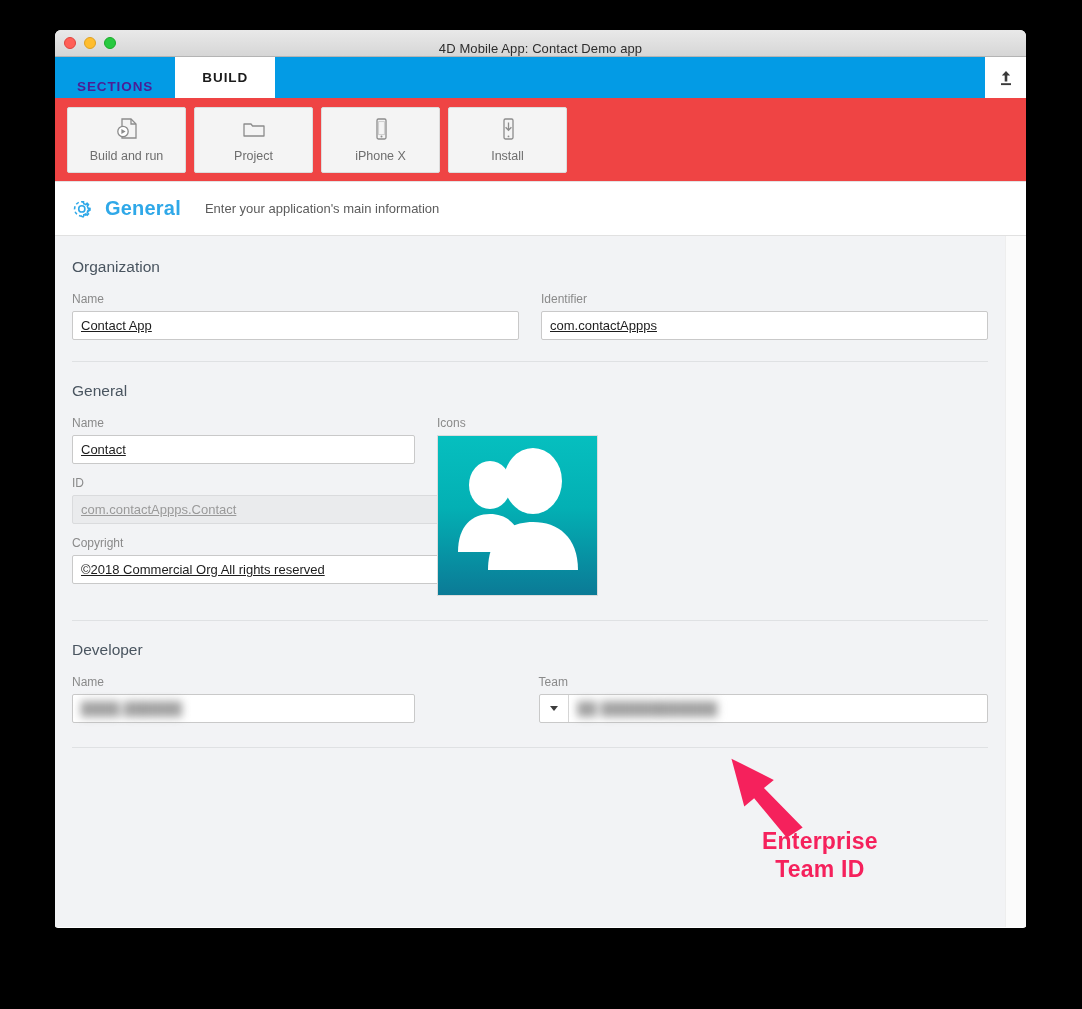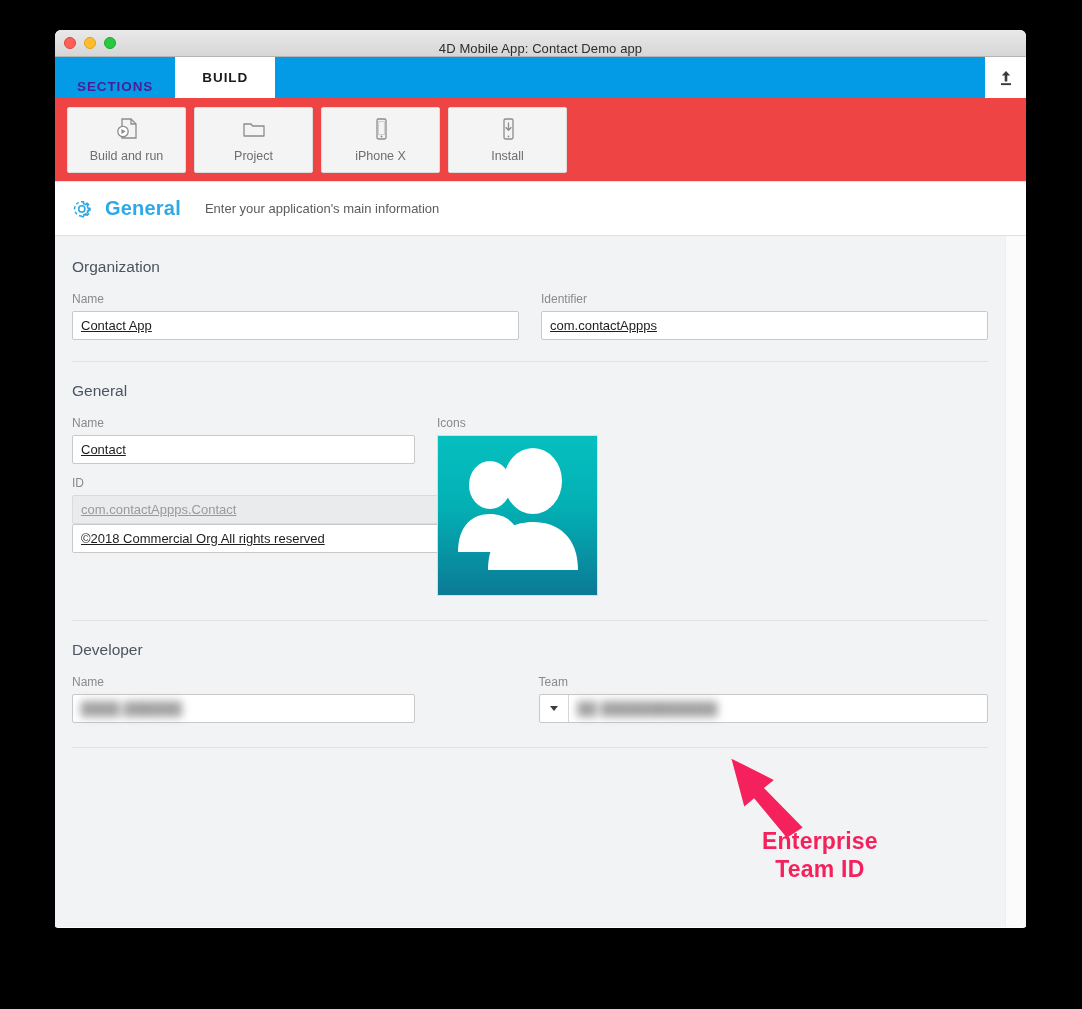--- a/index.html
+++ b/index.html
@@ -365,20 +365,21 @@
           <div class="flabel">Name</div>
           <div class="field">
             <span>Contact</span>
           </div>
 
           <div class="flabel" style="margin-top:12px;">ID</div>
           <div class="field disabled" style="width:450px;">
             <span>com.contactAppps.Contact</span>
           </div>
 
+          <div class="flabel" style="margin-top:12px;">Copyright</div>
           <div class="field" style="width:450px;">
             <span>©2018 Commercial Org All rights reserved</span>
           </div>
         </div>
 
 
         <div>
           <div class="flabel">Icons</div>
           <div class="appicon">
             <svg width="159" height="159" viewBox="0 0 159 159">

